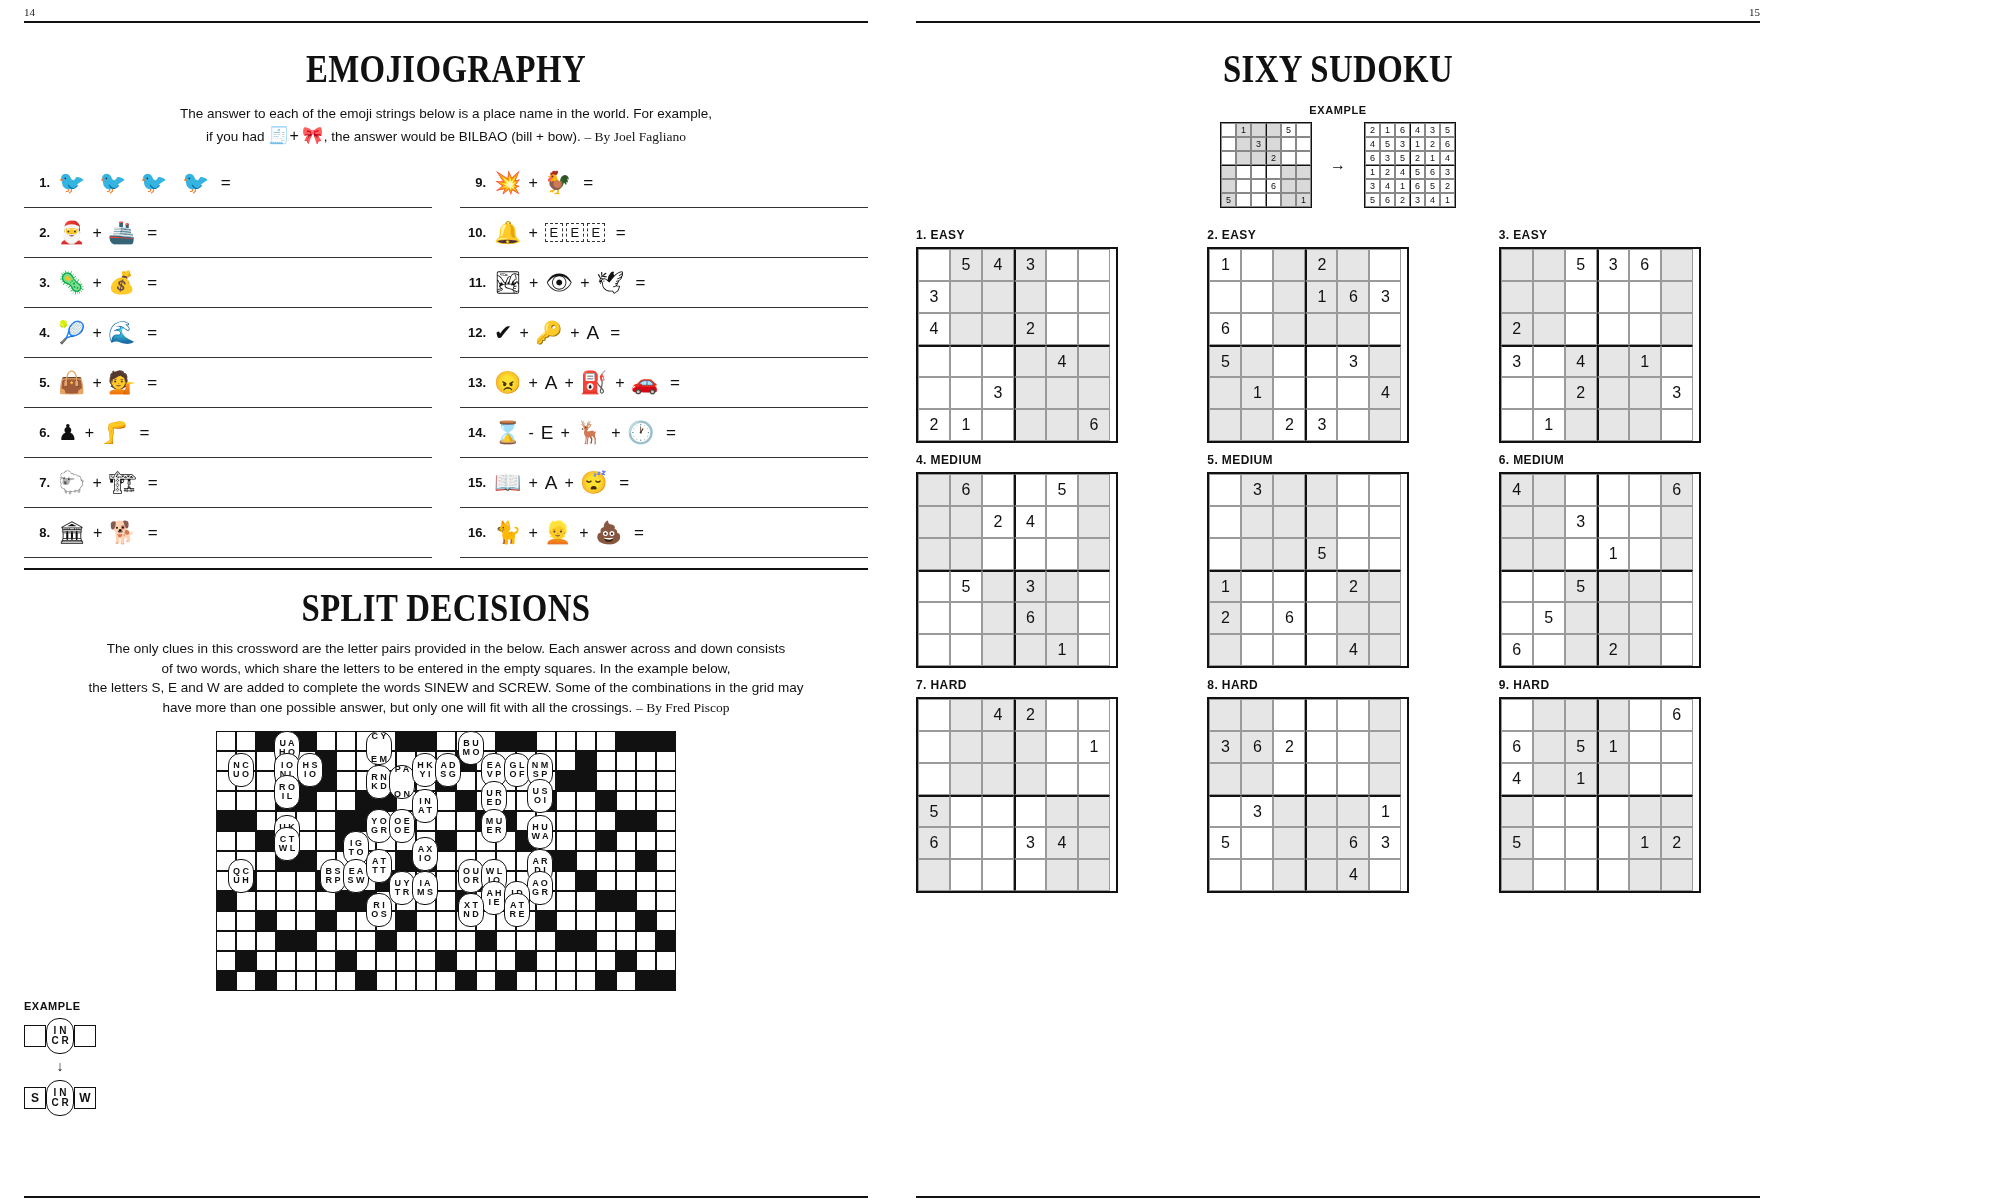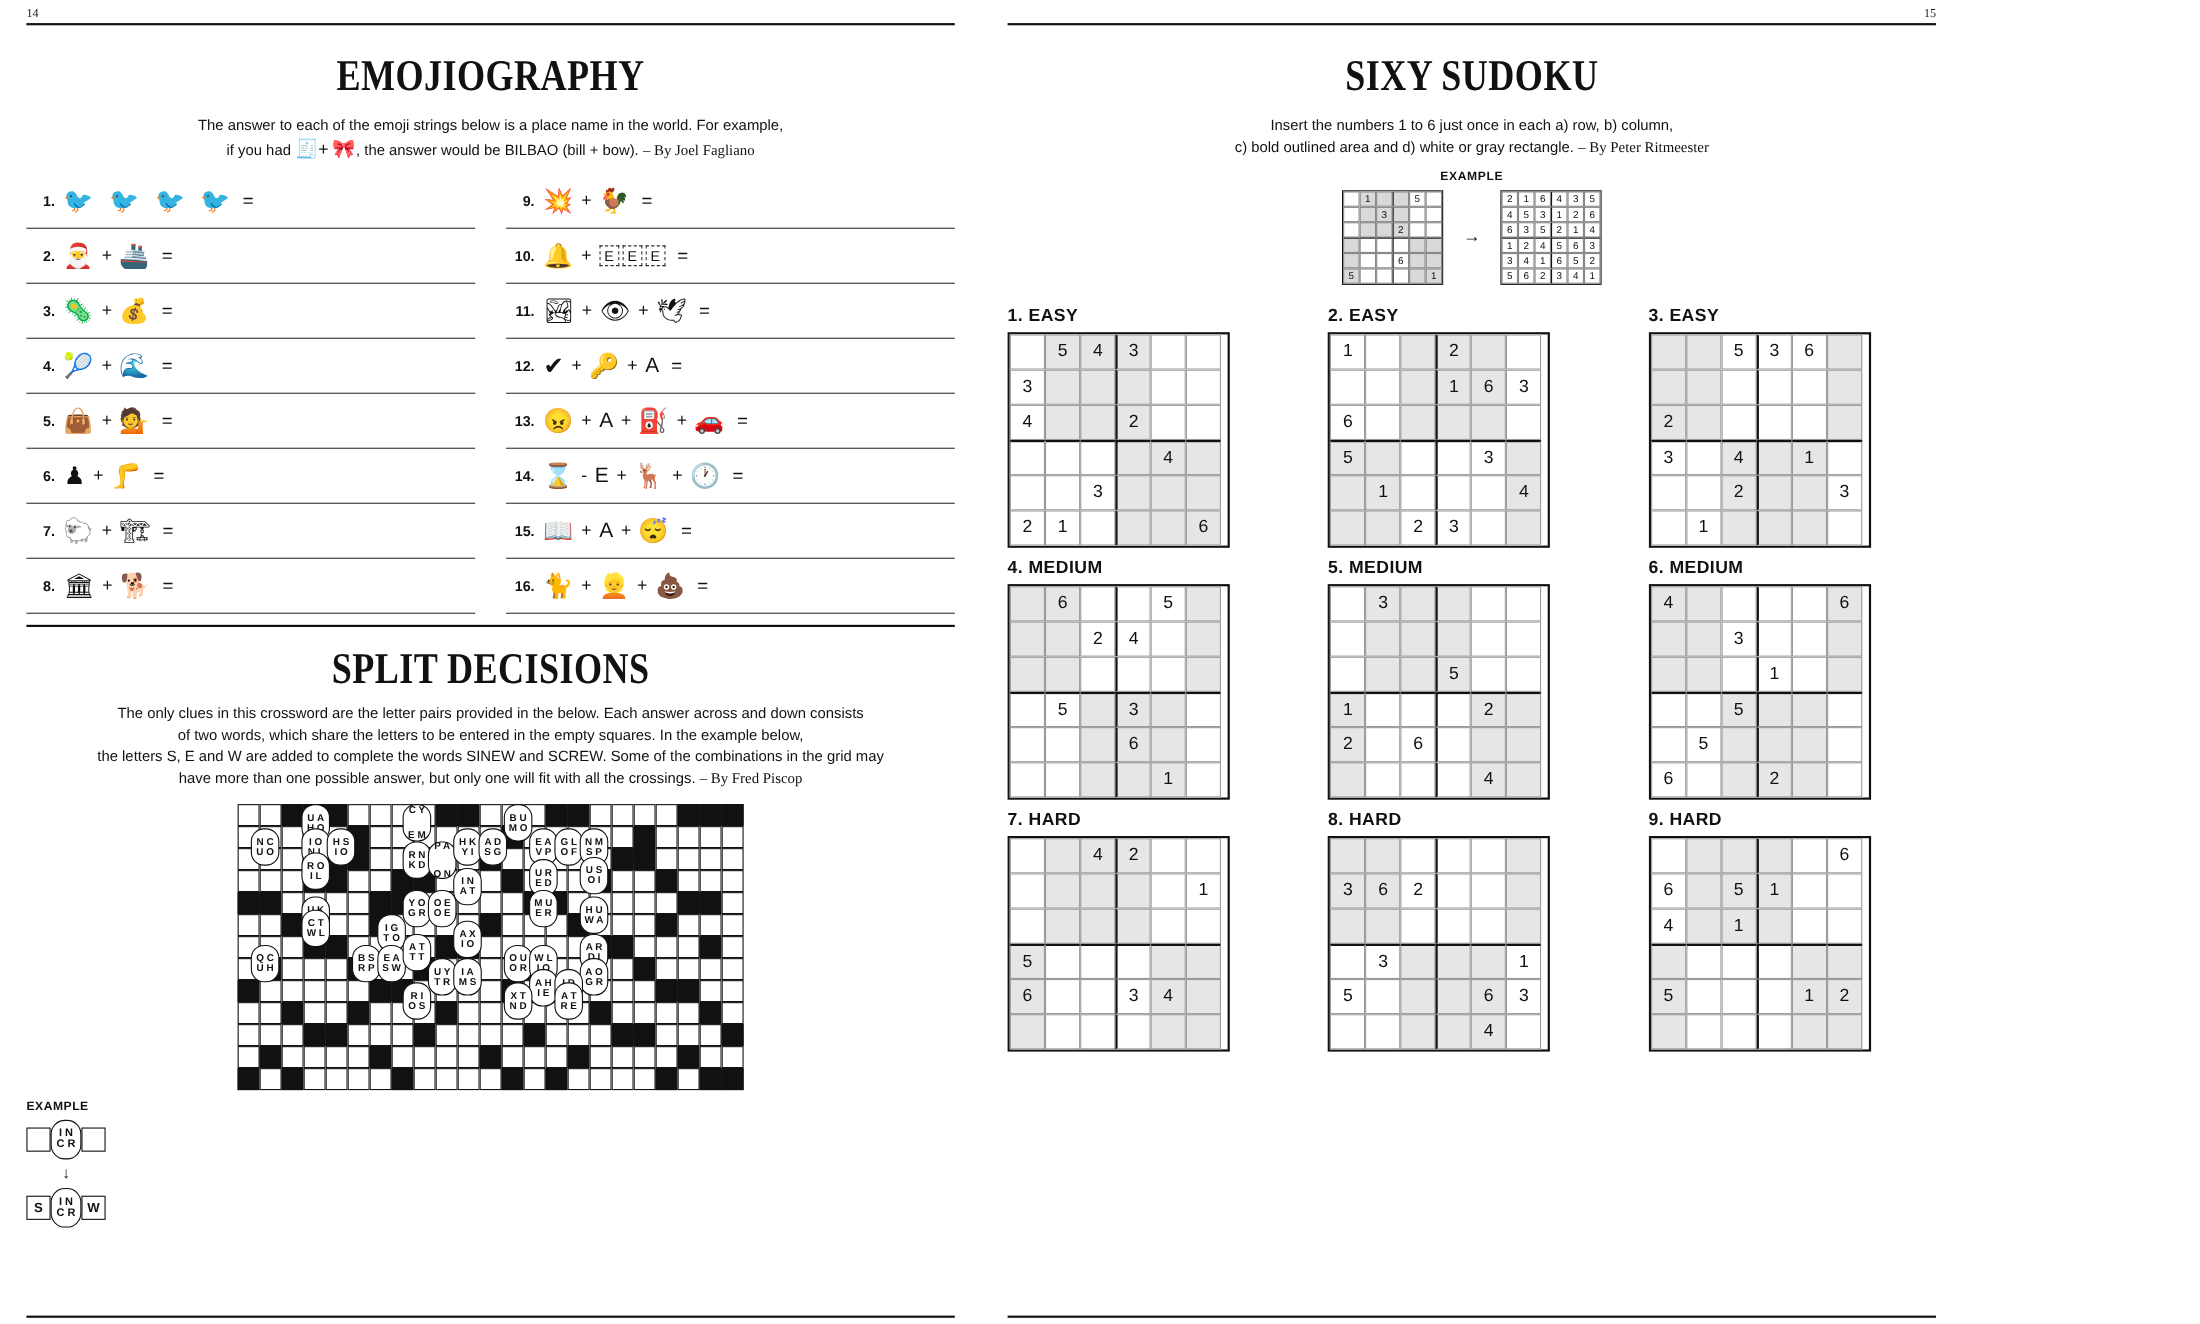--- a/index.html
+++ b/index.html
@@ -45,21 +45,21 @@
   .ex-sudoku-wrap{display:flex;align-items:center;justify-content:center;gap:18px;margin-top:6px;}
   .mini{border:1.5px solid #111;display:inline-block;}
   .mini .r{display:flex;}
   .mini .c{width:15px;height:14px;border:0.5px solid #888;box-sizing:border-box;font-size:9px;display:flex;align-items:center;justify-content:center;font-family:"Liberation Sans",sans-serif;}
   .mini .c.g{background:#d9d9d9;}
   .mini .c.bt{border-top:1.5px solid #111;}
   .mini .c.bl{border-left:1.5px solid #111;}
   .sud-grid-area{margin-top:20px;}
   .sud-rowwrap{display:flex;gap:30px;margin-bottom:10px;}
   .sud-block{flex:1;}
-  .sud-label{font-size:16px;font-weight:bold;letter-spacing:0.4px;margin-bottom:5px;}
+  .sud-label{font-size:12px;font-weight:bold;letter-spacing:0.4px;margin-bottom:5px;}
   .sud{border:2px solid #111;width:198px;}
   .sud .r{display:flex;}
   .sud .c{width:32px;height:32px;box-sizing:border-box;border:1px solid #9a9a9a;display:flex;align-items:center;justify-content:center;
           font-size:16px;font-family:"Liberation Sans",sans-serif;color:#111;background:#fff;}
   .sud .c.g{background:#e6e6e6;}
   .sud .c.bl{border-left:2px solid #111;}
   .sud .c.bt{border-top:2px solid #111;}
   .bottom-rule{position:absolute;left:24px;right:24px;bottom:6px;height:2px;background:#111;}
 </style>
 </head>
@@ -784,27 +784,20 @@
 
     <div class="bottom-rule"></div>
   </div>
 
   <div class="page page-right">
     <div class="folio folio-right">15</div>
     <div class="rule"></div>
 
     <h1 class="title">SIXY SUDOKU</h1>
 
-    <div class="intro">
-      <div>Insert the numbers 1 to 6 just once in each a) row, b) column,</div>
-      <div>
-        <span>c) bold outlined area and d) white or gray rectangle.</span>
-        <span class="byline">– By Peter Ritmeester</span>
-      </div>
-    </div>
 
     <div class="ex-title">EXAMPLE</div>
     <div class="ex-sudoku-wrap">
       <div class="mini" id="mini-puzzle">
           <div class="r">
             <div class="c"></div>
             <div class="c g">1</div>
             <div class="c g"></div>
             <div class="c g bl"></div>
             <div class="c">5</div>

